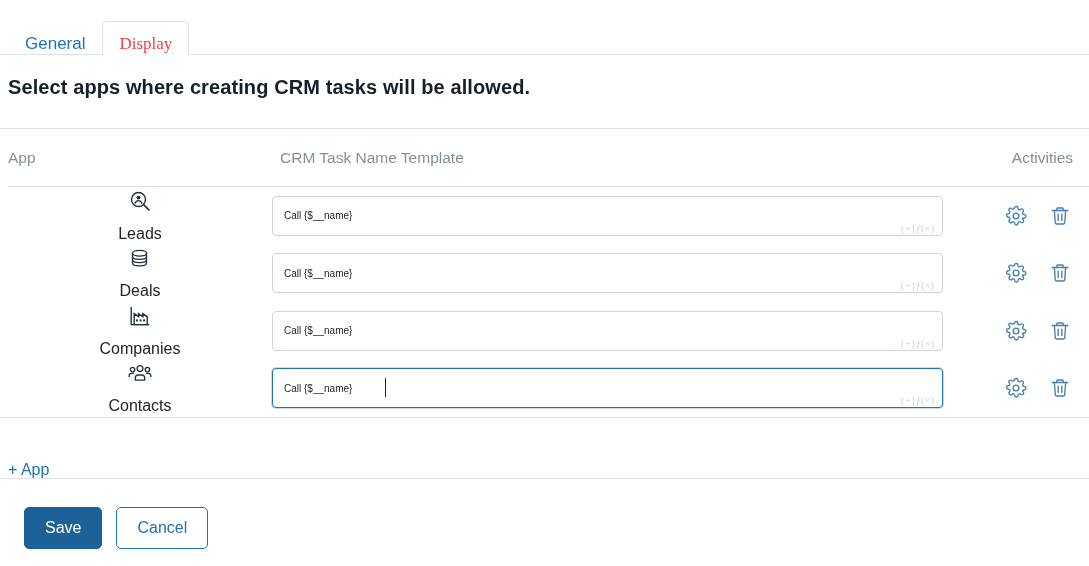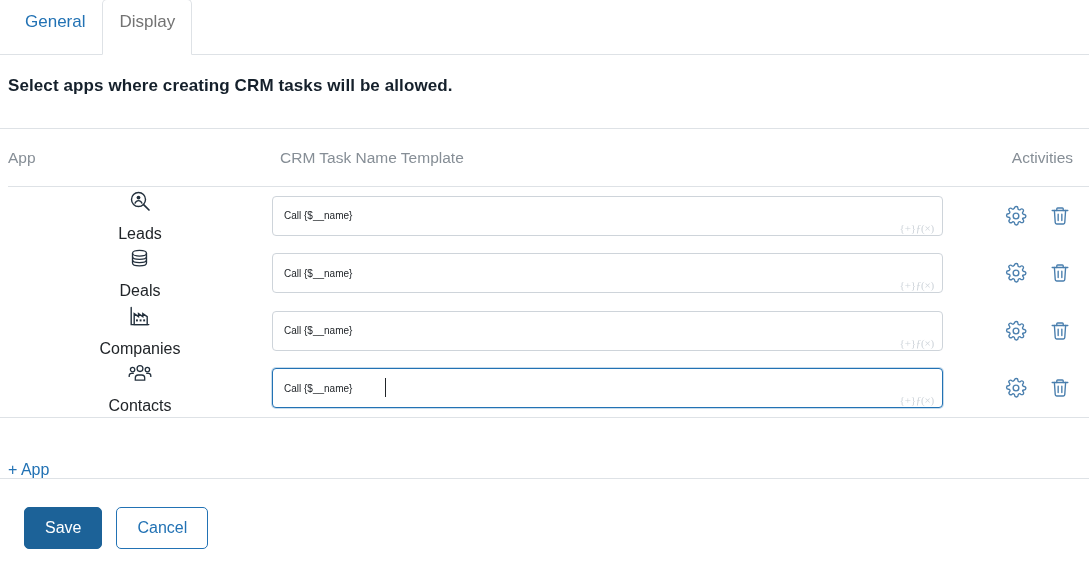--- a/index.html
+++ b/index.html
@@ -14,37 +14,38 @@
   .page { position: relative; width: 1089px; height: 566px; background:#fff; }
 
   
   .tabbar {
     position: absolute; left: 0; top: 0; width: 1089px; height: 55px;
     border-bottom: 1px solid #dee2e6;
   }
   .tabs { position: absolute; left: 8px; bottom: -1px; display: flex; align-items: flex-end; }
   .tab {
     font-size: 17px; line-height: 1;
-    padding: 13px 16px 24px 16px;
+    padding: 13px 16px 2px 16px;
     border: 1px solid transparent;
     border-radius: 5px 5px 0 0;
     cursor: pointer;
     white-space: nowrap;
     text-align: center;
   }
   .tab.inactive { color: #2272b4; background: transparent; }
   .tab.active {
-    color: #737373; background: #ffffff;
+    color: #ef4444; background: #ffffff;
     border-color: #dee2e6 #dee2e6 #ffffff;
+    font-family: Liberation Serif, serif;
   }
 
   
   .heading {
     position: absolute; left: 8px; top: 76px;
-    font-size: 17px; font-weight: bold; color: #15202b;
+    font-size: 20px; font-weight: bold; color: #15202b;
     letter-spacing: .1px;
   }
 
   
   .table { position: absolute; left: 0; top: 128px; width: 1089px; }
   .divider { height: 1px; background: #dee2e6; width: 1081px; margin-left: 8px; }
   .divider.full { width: 1089px; margin-left: 0; }
 
   .thead {
     display: flex; align-items: center; height: 57px;

